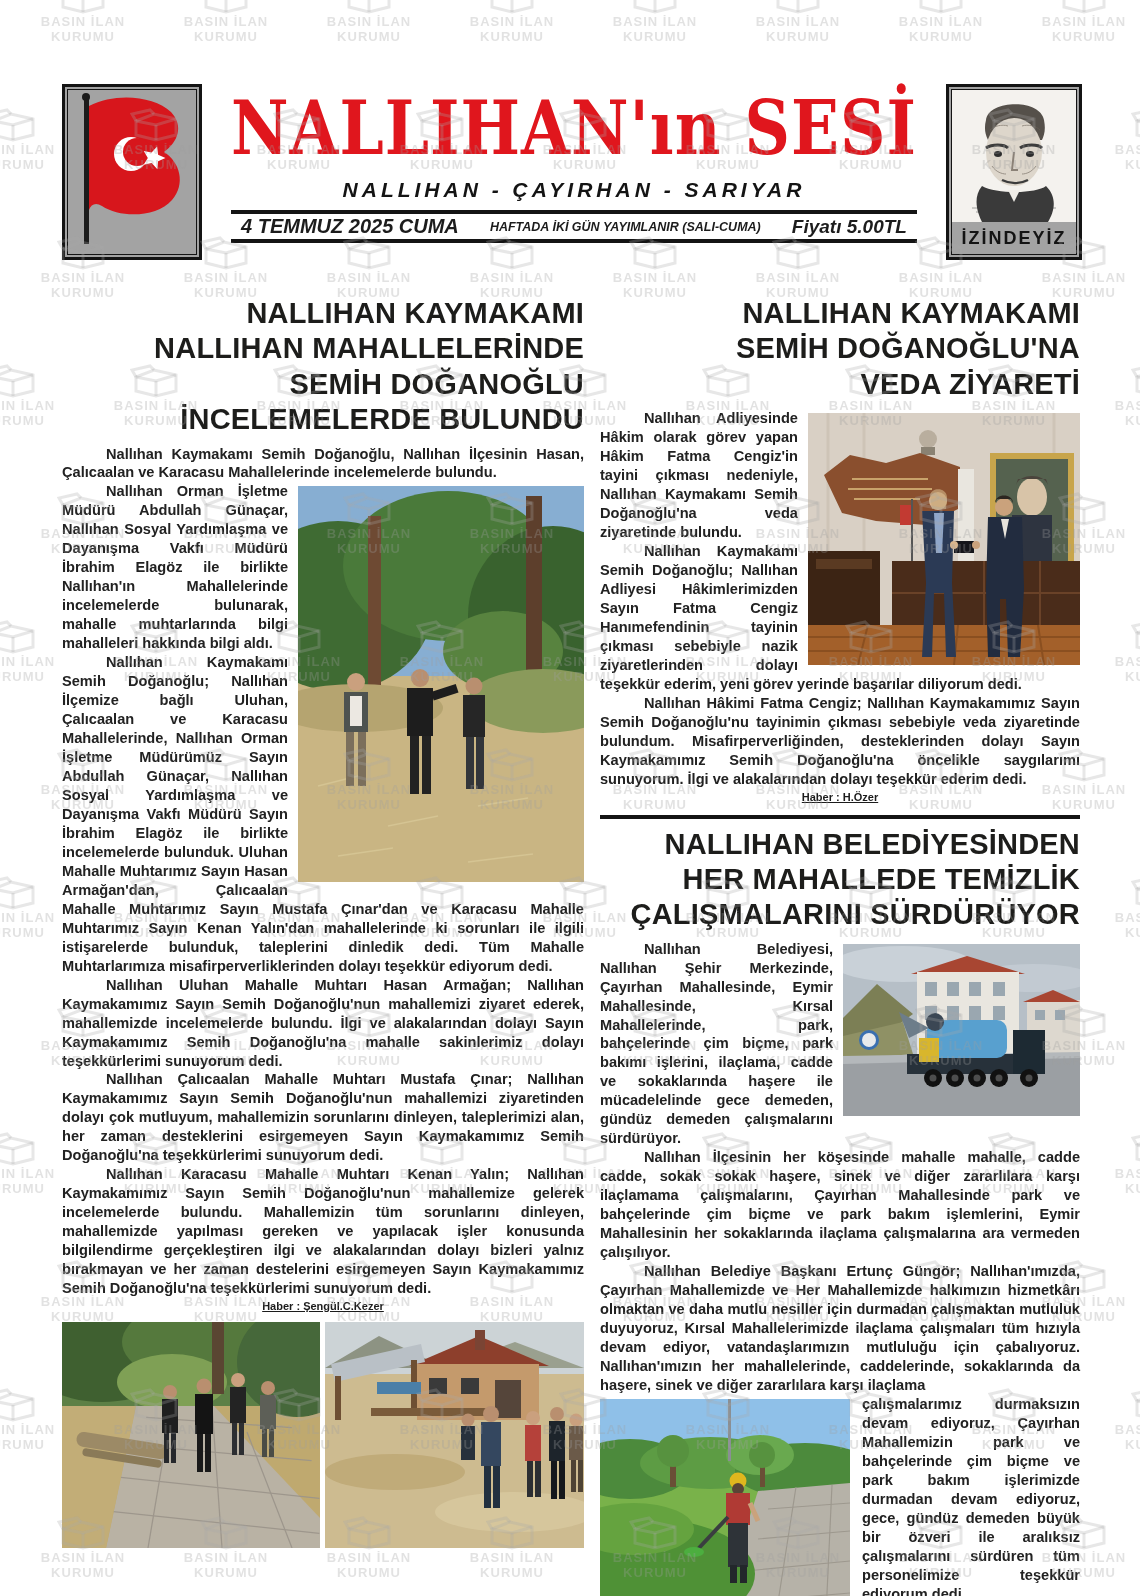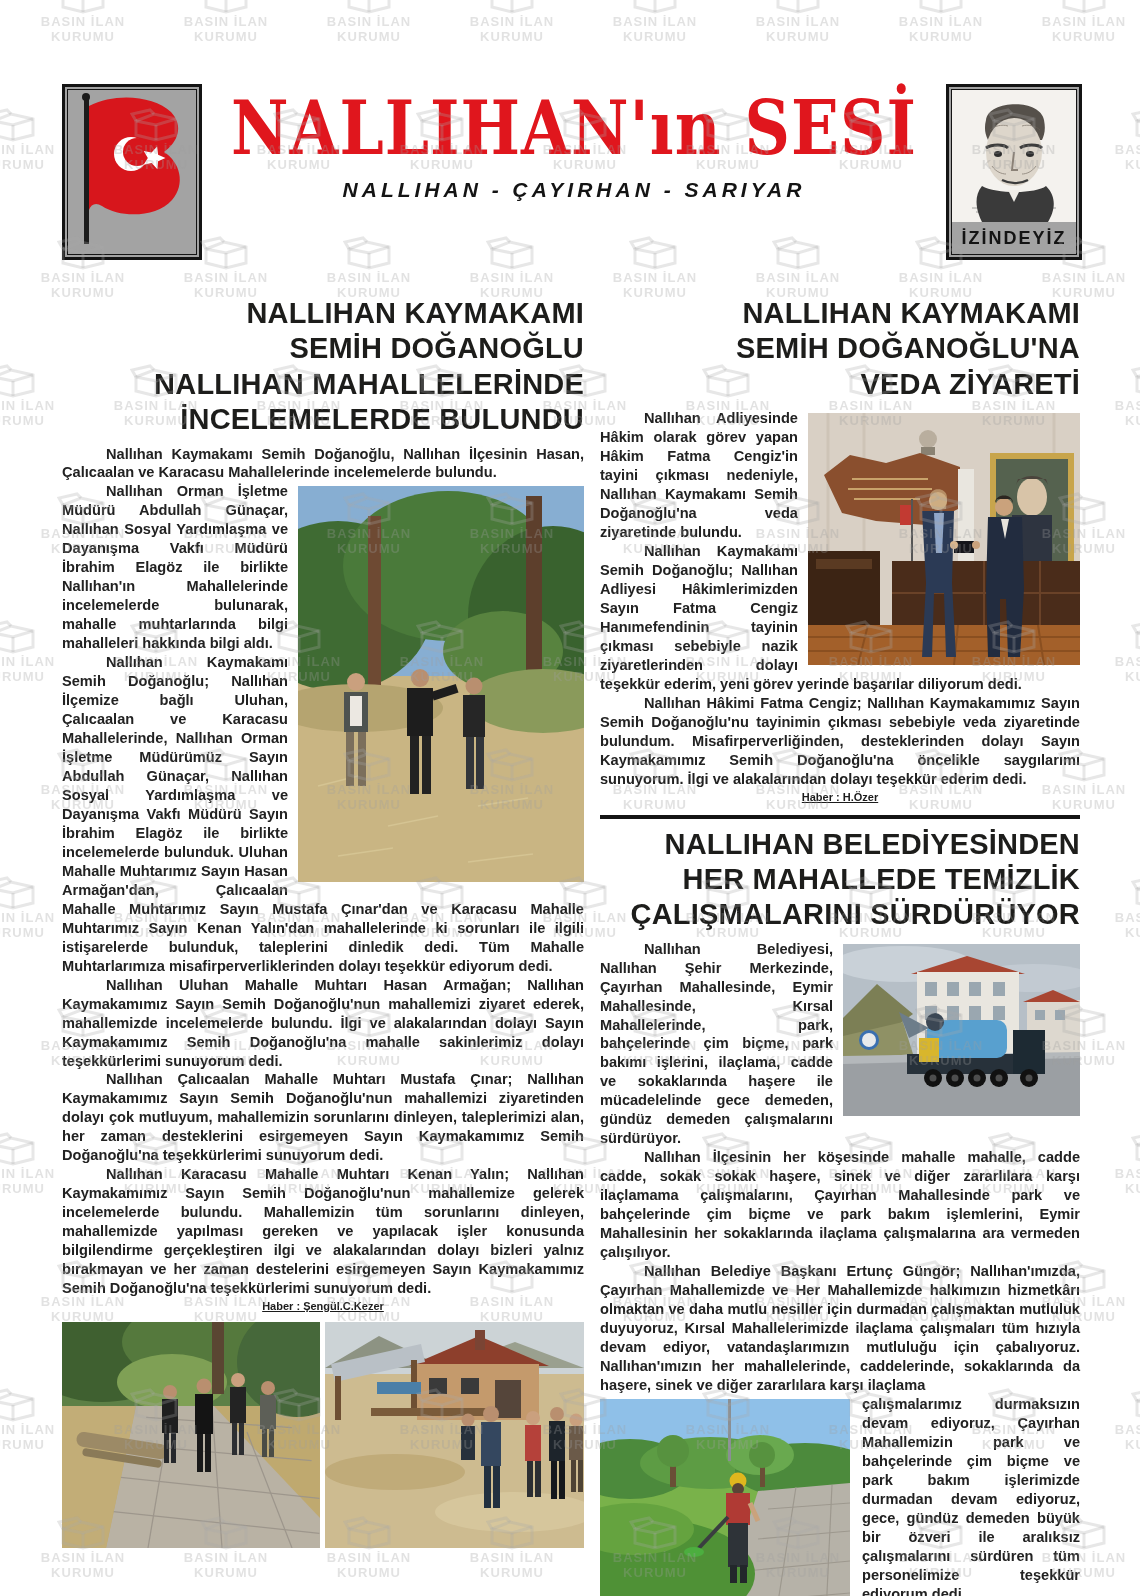--- a/index.html
+++ b/index.html
@@ -71,20 +71,25 @@
             <circle cx="69" cy="62" r="14" fill="#d7161c"></circle>
             <path d="M86 56 l3.5 7.5 8 .8 -6 5.4 1.8 7.9 -7.3 -4.2 -7.1 4.2 1.8 -7.9 -6 -5.4 8 -.8 Z" fill="#ffffff" transform="rotate(18 86 66)"></path>
           </svg>
         </span>
       </div>
     </div>
 
     <div class="mh-center">
       <div class="np-title" style="color: rgb(224, 22, 29);">NALLIHAN'ın SESİ</div>
       <div class="np-regions">NALLIHAN - ÇAYIRHAN - SARIYAR</div>
+      <div class="date-strip">
+        <span class="ds-date">4 TEMMUZ 2025 CUMA</span>
+        <span class="ds-sched">HAFTADA İKİ GÜN YAYIMLANIR (SALI-CUMA)</span>
+        <span class="ds-price">Fiyatı  5.00TL</span>
+      </div>
     </div>
 
     <div class="obox attbox">
       <div class="ibox">
         <span>
           <svg width="124" height="132" viewBox="0 0 124 132">
             <rect width="124" height="132" fill="#f4f2ee"></rect>
             <g stroke="#4b4b4b" stroke-width="1" opacity="0.5">
               <line x1="20" y1="118" x2="104" y2="118"></line>
                 <line x1="24" y1="122" x2="100" y2="122"></line>
@@ -110,22 +115,22 @@
         <div class="motto">İZİNDEYİZ</div>
       </div>
     </div>
   </div>
 
   <div class="columns">
 
     <div class="col-left">
       <div class="hl">
         <div>NALLIHAN KAYMAKAMI</div>
+        <div>NALLIHAN MAHALLELERİNDE</div>
         <div>SEMİH DOĞANOĞLU</div>
-        <div>NALLIHAN MAHALLELERİNDE</div>
         <div>İNCELEMELERDE BULUNDU</div>
       </div>
       <div class="body-text clearfix">
         <p>Nallıhan Kaymakamı Semih Doğanoğlu, Nallıhan İlçesinin Hasan, Çalıcaalan ve Karacasu Mahallelerinde incelemelerde bulundu.</p>
         <div class="ph photo-forest fl-r">
           <svg viewBox="0 0 286 396" preserveAspectRatio="none">
             <rect width="286" height="396" fill="#c9b583"></rect>
             <rect width="286" height="190" fill="#87aed2"></rect>
             <ellipse cx="40" cy="120" rx="95" ry="85" fill="#3f6b33"></ellipse>
             <ellipse cx="150" cy="80" rx="105" ry="75" fill="#4a7a3a"></ellipse>

